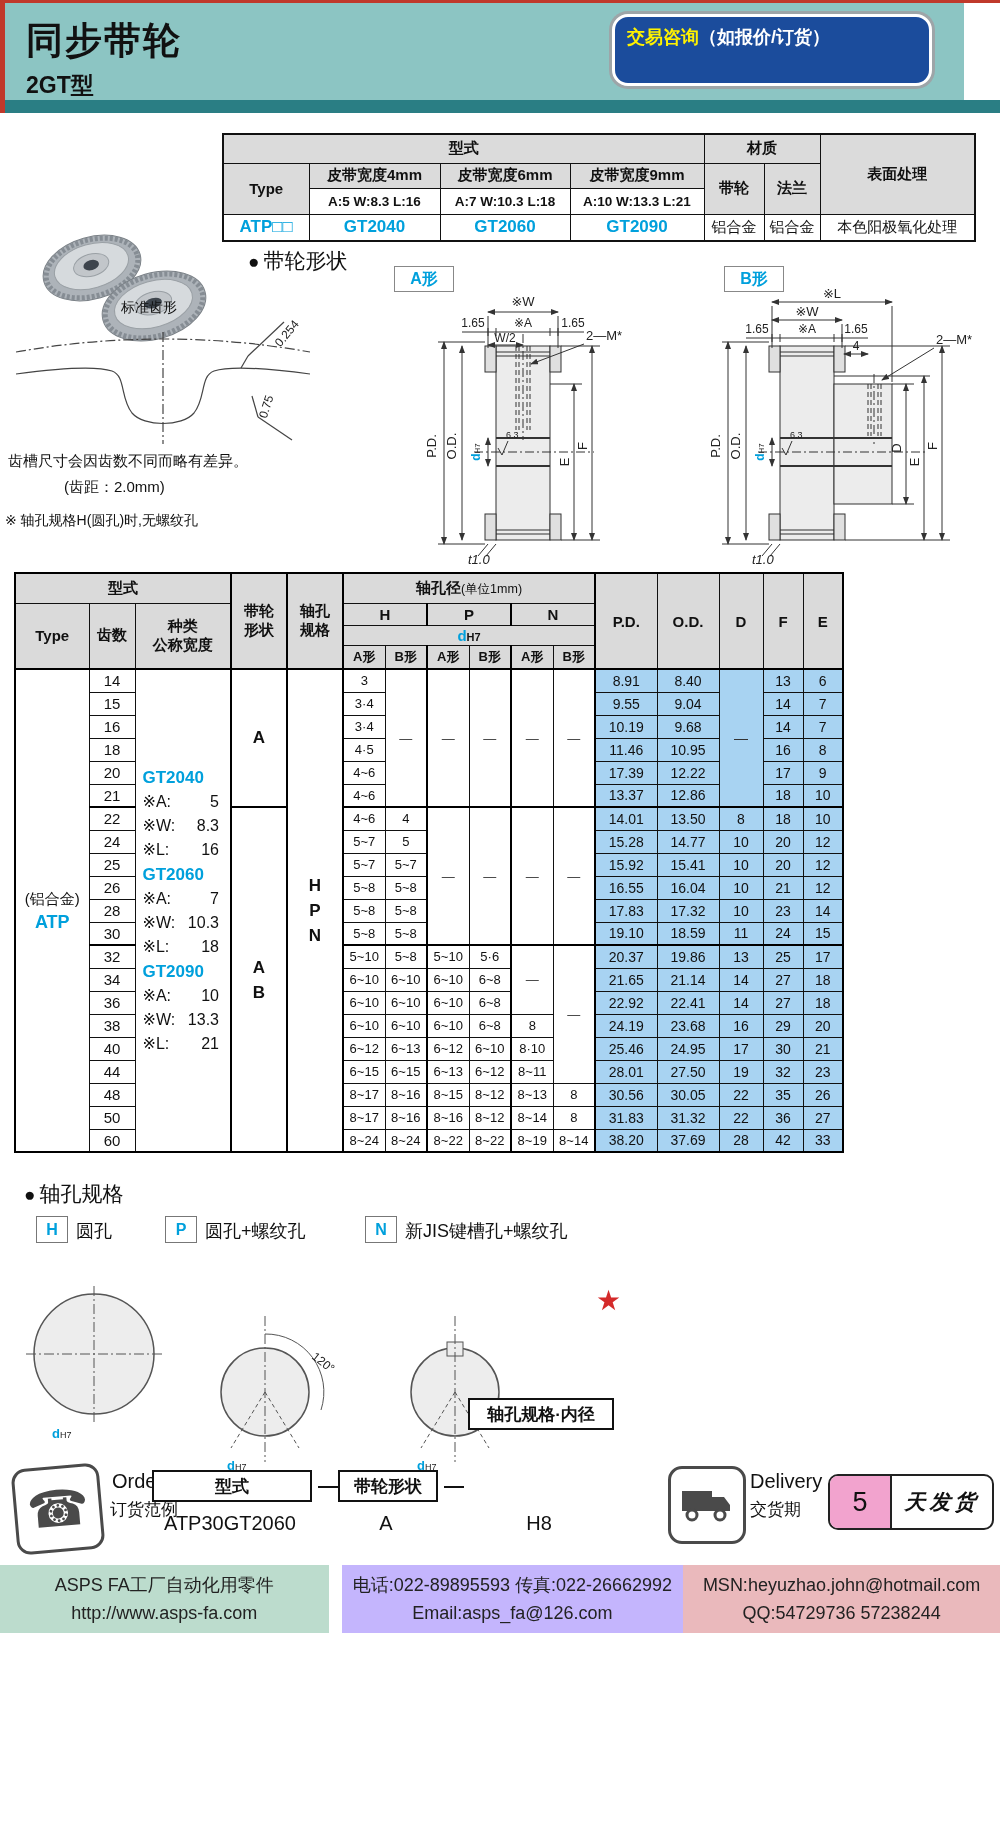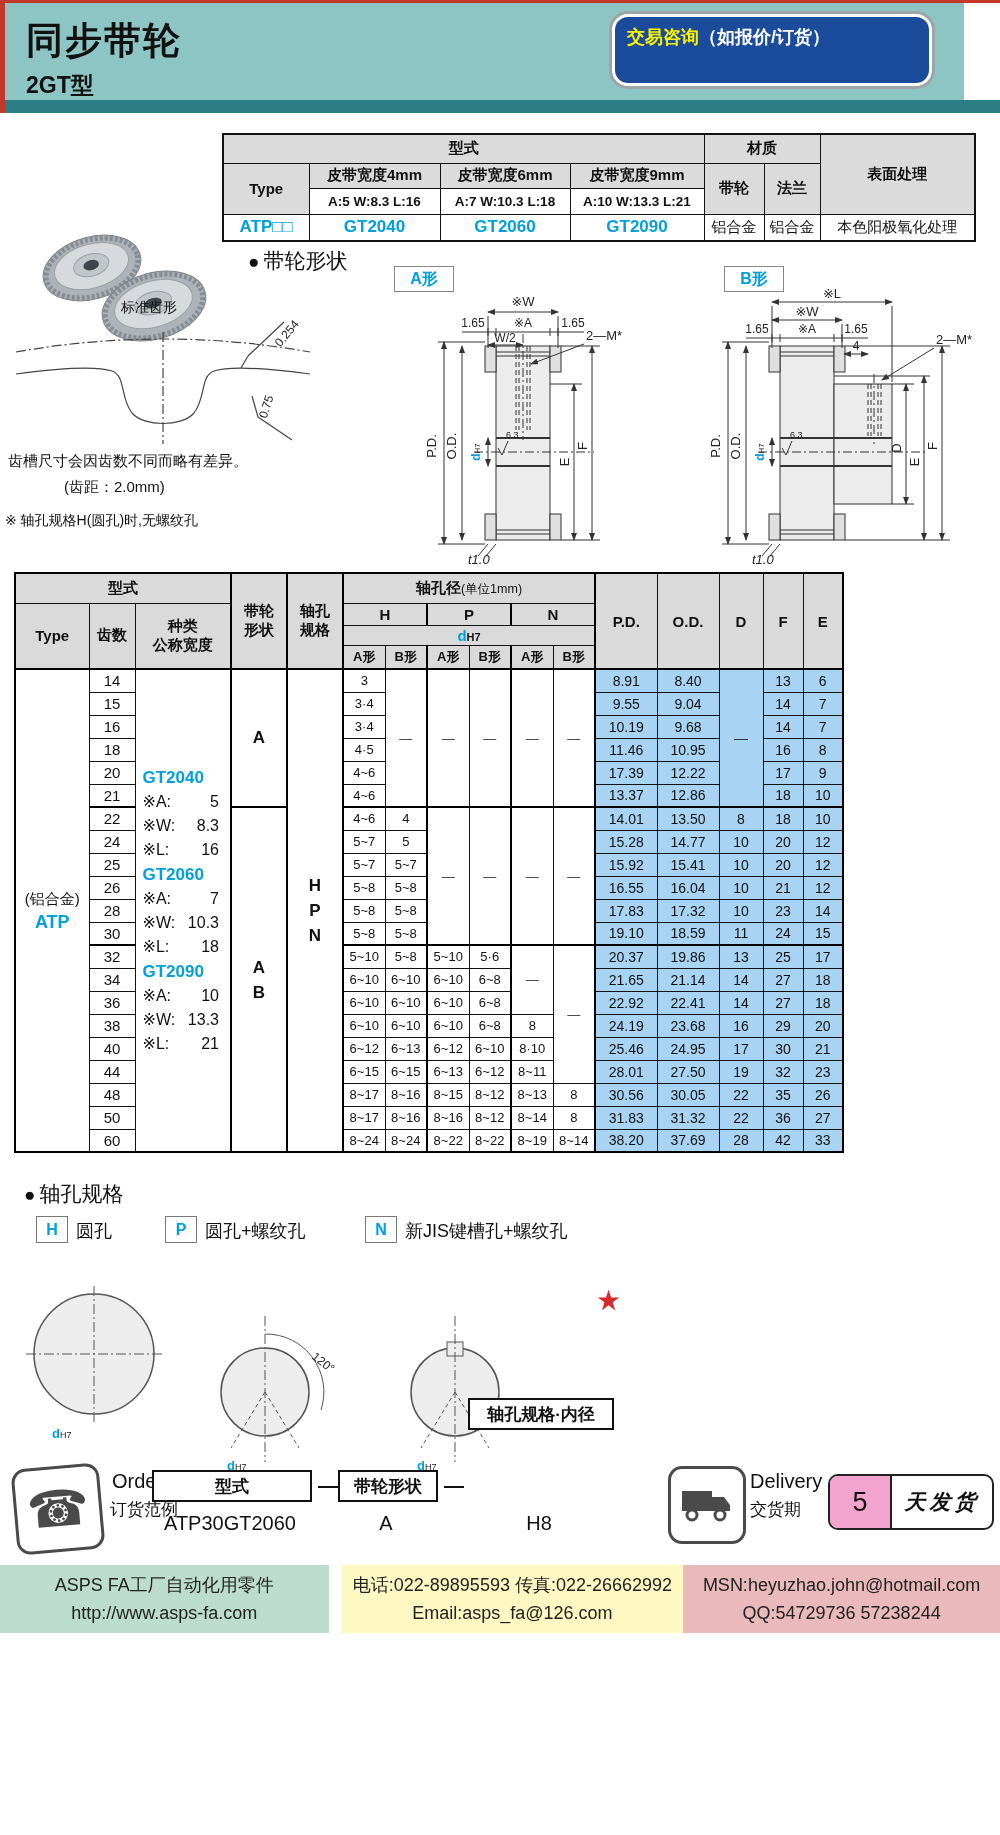--- a/index.html
+++ b/index.html
@@ -78,21 +78,21 @@
   .ord-dash{position:absolute;font-size:20px;font-weight:bold;}
   .icon-frame{position:absolute;border:3.5px solid #4A4A4A;border-radius:14px;background:#fff;display:flex;align-items:center;justify-content:center;}
   #delivery-box{position:absolute;left:828px;top:1474px;width:162px;height:52px;border:2.5px solid #222;border-radius:10px;overflow:hidden;display:flex;background:#fff;}
   #delivery-days{width:60px;background:#F2A3CE;display:flex;align-items:center;justify-content:center;font-size:27px;border-right:2px solid #222;}
   #delivery-text{flex:1;display:flex;align-items:center;justify-content:center;font-size:21px;font-weight:bold;letter-spacing:4px;font-style:italic;}
 
   
   #footer{position:absolute;left:0;top:1565px;width:1000px;height:68px;display:flex;border-radius:31px;}
   #footer .seg{height:100%;display:flex;flex-direction:column;align-items:center;justify-content:center;font-size:18px;color:#222;line-height:28px;}
   #footer .seg.g{width:333px;background:#BCDCCD;}
-  #footer .seg.o{width:346px;background:#fef9c3;margin-left:13px;}
+  #footer .seg.o{width:346px;background:#c4b5fd;margin-left:13px;}
   #footer .seg.p{width:321px;background:#EAB9BC;}
 
   svg text{font-family:"Liberation Sans","DejaVu Sans",sans-serif;fill:#222;}
 </style>
 </head>
 <body>
 
 <div id="page">
 
   <div id="header">

